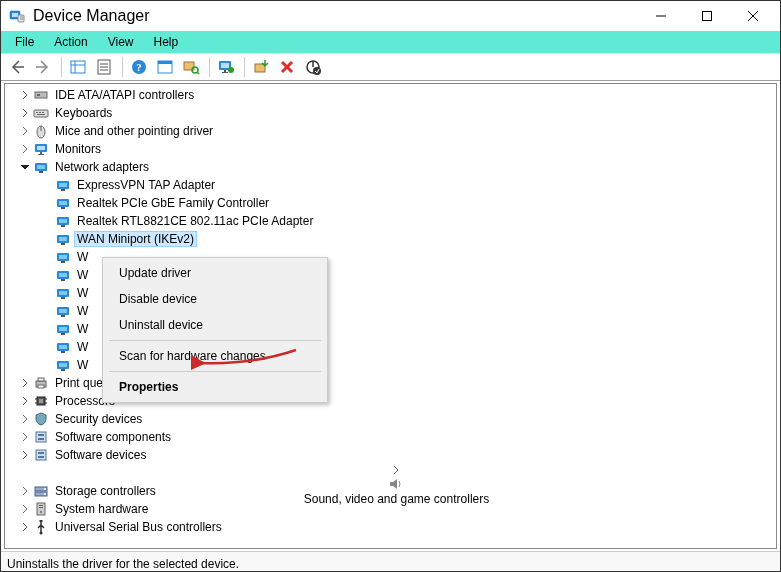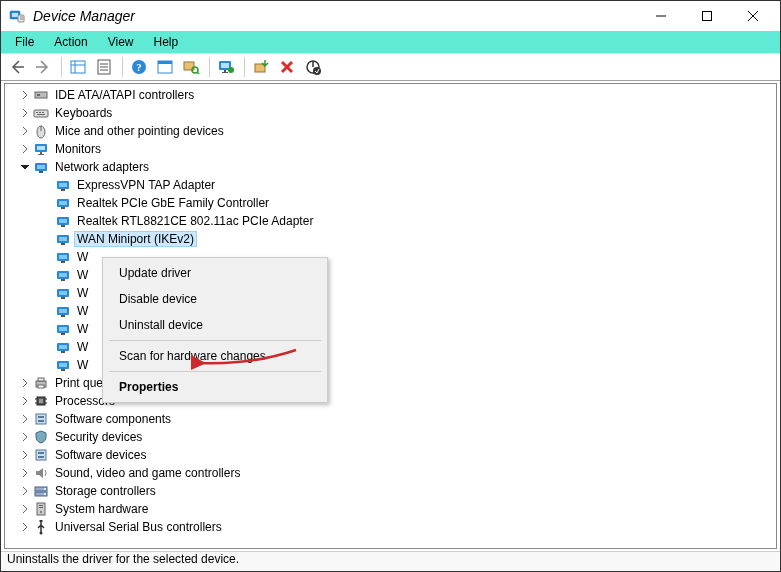--- a/index.html
+++ b/index.html
@@ -23,22 +23,21 @@
     align-items: center;
     padding: 0 4px 0 8px;
     background: #fff;
   }
   .titlebar .app-icon {
     width: 16px; height: 16px; margin-right: 8px;
     display: flex; align-items: center; justify-content: center;
   }
   .titlebar .title {
     flex: 1;
-    font-size: 14px;
-    font-style: italic;
+    font-size: 16px;
   }
   .wc-btn {
     width: 46px; height: 30px;
     display: flex; align-items: center; justify-content: center;
     cursor: default;
   }
 
   
   .menubar {
     height: 22px;
@@ -158,21 +157,21 @@
 
   
   .statusbar {
     position: absolute;
     left: 0;
     right: 0;
     bottom: 0;
     height: 20px;
     padding: 0 6px;
     display:flex;
-    align-items:flex-start;
+    align-items:flex-end;
     border-top: 1px solid #ccc;
     background: #f8f8f8;
     font-size: 12px;
   }
   ::-webkit-scrollbar { width:16px; background:#f0f0f0;}
   ::-webkit-scrollbar-thumb { background:#c0c0c0; }
 </style>
 </head>
 <body>
 
@@ -332,21 +331,21 @@
           <svg width="10" height="10">
             <path d="M3 1 L7 5 L3 9" stroke="#666" fill="none"></path>
           </svg>
         </span>
         <span class="node-icon">
           <svg width="16" height="16">
             <ellipse cx="8" cy="9" rx="4" ry="6" fill="#ddd" stroke="#666"></ellipse>
             <line x1="8" y1="3" x2="8" y2="8" stroke="#666"></line>
           </svg>
         </span>
-        <span class="node-label">Mice and other pointing devices</span>
+        <span class="node-label">Mice and other pointing driver</span>
       </div>
       <div class="tree-node" style="padding-left: 12px;">
         <span class="twisty">
           <svg width="10" height="10">
             <path d="M3 1 L7 5 L3 9" stroke="#666" fill="none"></path>
           </svg>
         </span>
         <span class="node-icon">
           <svg width="16" height="16">
             <rect x="2" y="3" width="12" height="8" rx="1" fill="#2b88d8"></rect>
@@ -527,56 +526,56 @@
         <span class="node-label">Processors</span>
       </div>
       <div class="tree-node" style="padding-left: 12px;">
         <span class="twisty">
           <svg width="10" height="10">
             <path d="M3 1 L7 5 L3 9" stroke="#666" fill="none"></path>
           </svg>
         </span>
         <span class="node-icon">
           <svg width="16" height="16">
+            <path d="M8 2 L13 4 V8 C13 11 11 13 8 14 C5 13 3 11 3 8 V4 Z" fill="#7ab" stroke="#468"></path>
+          </svg>
+        </span>
+        <span class="node-label">Security devices</span>
+      </div>
+      <div class="tree-node" style="padding-left: 12px;">
+        <span class="twisty">
+          <svg width="10" height="10">
+            <path d="M3 1 L7 5 L3 9" stroke="#666" fill="none"></path>
+          </svg>
+        </span>
+        <span class="node-icon">
+          <svg width="16" height="16">
             <rect x="3" y="3" width="10" height="10" fill="#cde" stroke="#579"></rect>
             <rect x="5" y="5" width="6" height="2" fill="#579"></rect>
             <rect x="5" y="9" width="6" height="2" fill="#579"></rect>
           </svg>
         </span>
         <span class="node-label">Software components</span>
       </div>
       <div class="tree-node" style="padding-left: 12px;">
         <span class="twisty">
           <svg width="10" height="10">
             <path d="M3 1 L7 5 L3 9" stroke="#666" fill="none"></path>
           </svg>
         </span>
         <span class="node-icon">
           <svg width="16" height="16">
-            <path d="M8 2 L13 4 V8 C13 11 11 13 8 14 C5 13 3 11 3 8 V4 Z" fill="#7ab" stroke="#468"></path>
-          </svg>
-        </span>
-        <span class="node-label">Security devices</span>
-      </div>
-      <div class="tree-node" style="padding-left: 12px;">
-        <span class="twisty">
-          <svg width="10" height="10">
-            <path d="M3 1 L7 5 L3 9" stroke="#666" fill="none"></path>
-          </svg>
-        </span>
-        <span class="node-icon">
-          <svg width="16" height="16">
             <rect x="3" y="3" width="10" height="10" fill="#cde" stroke="#579"></rect>
             <rect x="5" y="5" width="6" height="2" fill="#579"></rect>
             <rect x="5" y="9" width="6" height="2" fill="#579"></rect>
           </svg>
         </span>
         <span class="node-label">Software devices</span>
       </div>
-      <div class="tree-node" style="padding-left: 12px;">
+      <div class="tree-node" style="padding-left: 12px; flex-direction: column;">
         <span class="twisty">
           <svg width="10" height="10">
             <path d="M3 1 L7 5 L3 9" stroke="#666" fill="none"></path>
           </svg>
         </span>
         <span class="node-icon">
           <svg width="16" height="16">
             <path d="M3 6 H6 L10 3 V13 L6 10 H3 Z" fill="#888"></path>
             <path d="M12 5 Q14 8 12 11" stroke="#888" fill="none"></path>
           </svg>

